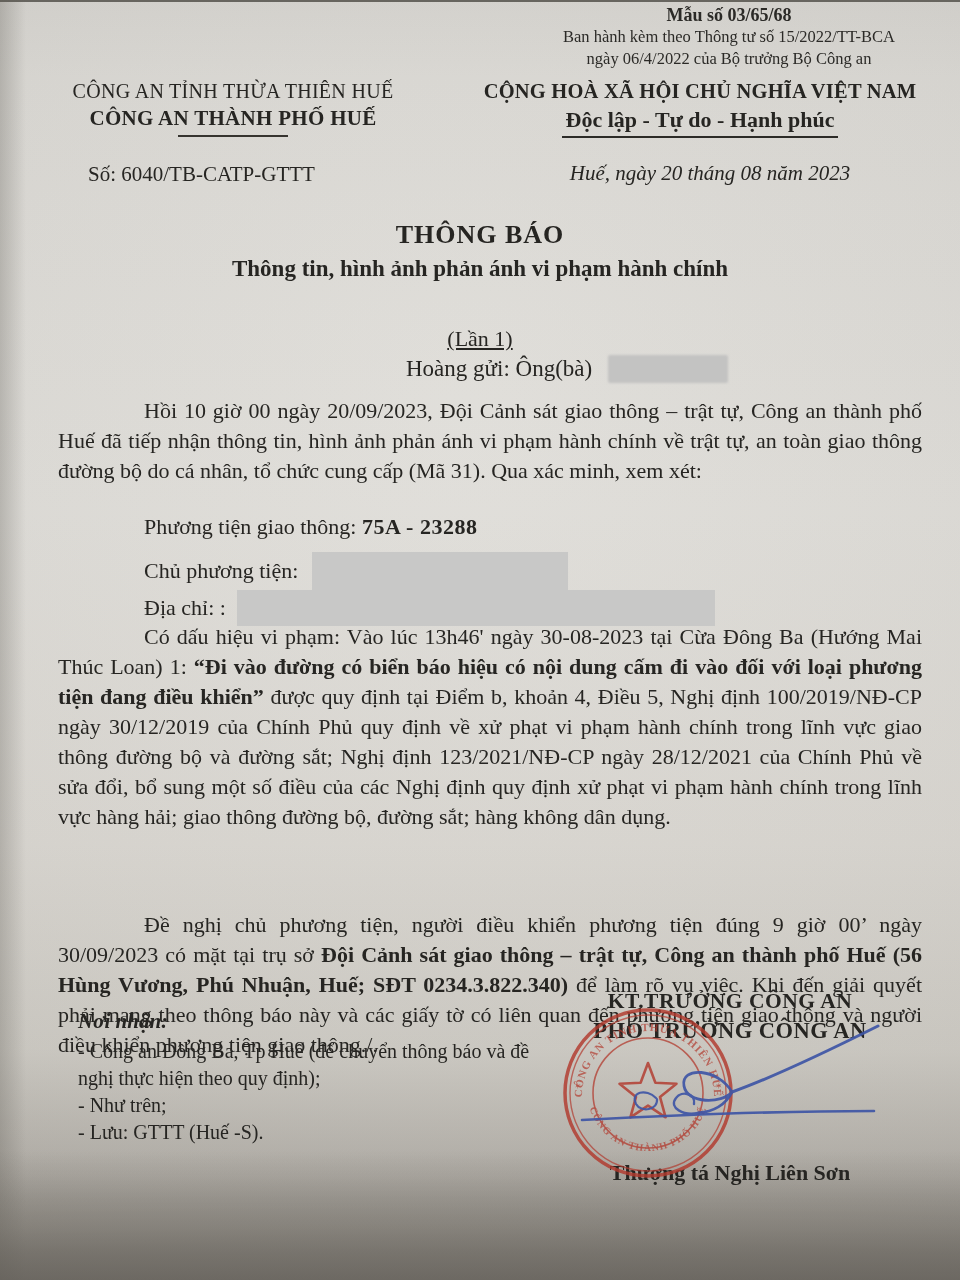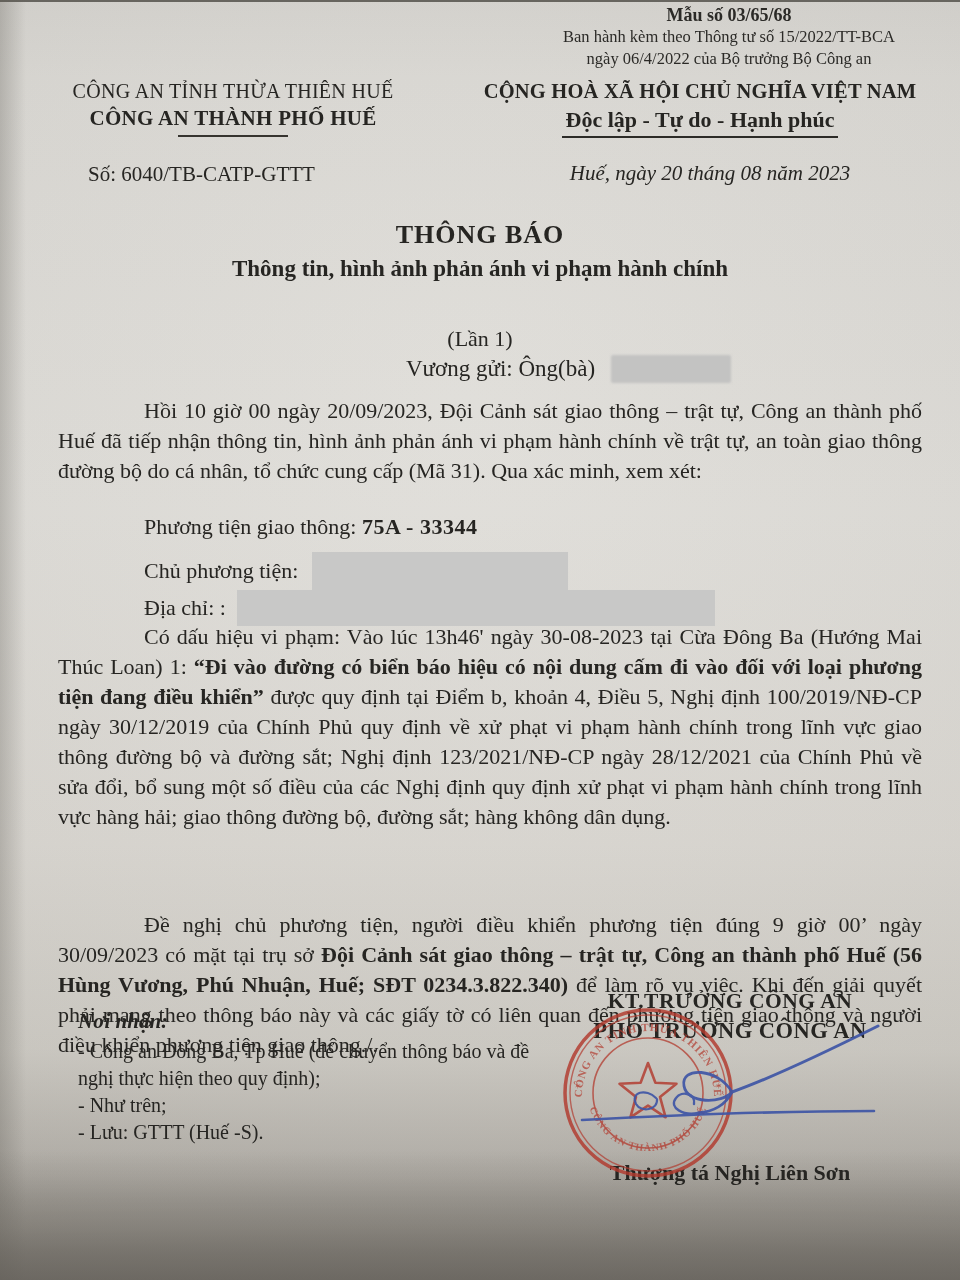--- a/index.html
+++ b/index.html
@@ -58,21 +58,21 @@
     text-align: center; font-style: italic; font-size: 21px;
   }
 
   
   .title-main {
     position: absolute; top: 220px; left: 0; width: 100%;
     text-align: center; font-size: 26px; font-weight: bold; letter-spacing: 1px;
   }
   .title-sub1 { position: absolute; top: 256px; left: 0; width: 100%; text-align: center; font-size: 23px; font-weight: bold; }
   .title-sub2 { position: absolute; top: 289px; left: 0; width: 100%; text-align: center; font-size: 23px; font-weight: bold; }
-  .title-attempt { position: absolute; top: 326px; left: 0; width: 100%; text-align: center; font-size: 22px; }
+  .title-attempt { position: absolute; top: 326px; left: 0; width: 100%; text-align: center; font-size: 22px; text-decoration: underline; }
   .salutation { position: absolute; top: 355px; left: 406px; font-size: 23px; white-space: nowrap; }
   .redact-name {
     display: inline-block; width: 120px; height: 28px;
     background: #c3c3c2; vertical-align: -7px; margin-left: 10px;
     filter: blur(1.3px); border-radius: 2px;
   }
 
   
   .body-text { position: absolute; left: 58px; width: 864px; font-size: 22px; line-height: 30px; text-align: justify; }
   .p1 { top: 396px; text-indent: 86px; }
@@ -133,28 +133,28 @@
     <div><span class="motto2">Độc lập - Tự do - Hạnh phúc</span></div>
   </div>
 
   <div class="doc-number">Số:  6040/TB-CATP-GTTT</div>
   <div class="place-date">Huế, ngày 20 tháng 08 năm 2023</div>
 
   <div class="title-main">THÔNG BÁO</div>
   <div class="title-sub1">Thông tin, hình ảnh phản ánh vi phạm hành chính</div>
   <div class="title-attempt">(Lần 1)</div>
   <div class="salutation">
-    <span>Vương gửi: Ông(bà)</span>
+    <span>Hoàng gửi: Ông(bà)</span>
     <span class="redact-name"></span>
   </div>
 
   <div class="body-text p1">Hồi 10 giờ 00 ngày 20/09/2023, Đội Cảnh sát giao thông – trật tự, Công an thành phố Huế đã tiếp nhận thông tin, hình ảnh phản ánh vi phạm hành chính về trật tự, an toàn giao thông đường bộ do cá nhân, tổ chức cung cấp (Mã 31). Qua xác minh, xem xét:</div>
 
   <div class="detail-line dl1">
-    <span>Phương tiện giao thông: </span><span class="plate">75A - 33344</span>
+    <span>Phương tiện giao thông: </span><span class="plate">75A - 23288</span>
   </div>
   <div class="detail-line dl3">
     <span>Địa chỉ: :</span>
     <span class="redact-box2"></span>
   </div>
   <div class="detail-line dl2">
     <span>Chủ phương tiện:</span>
     <span class="redact-box1"></span>
   </div>
 

